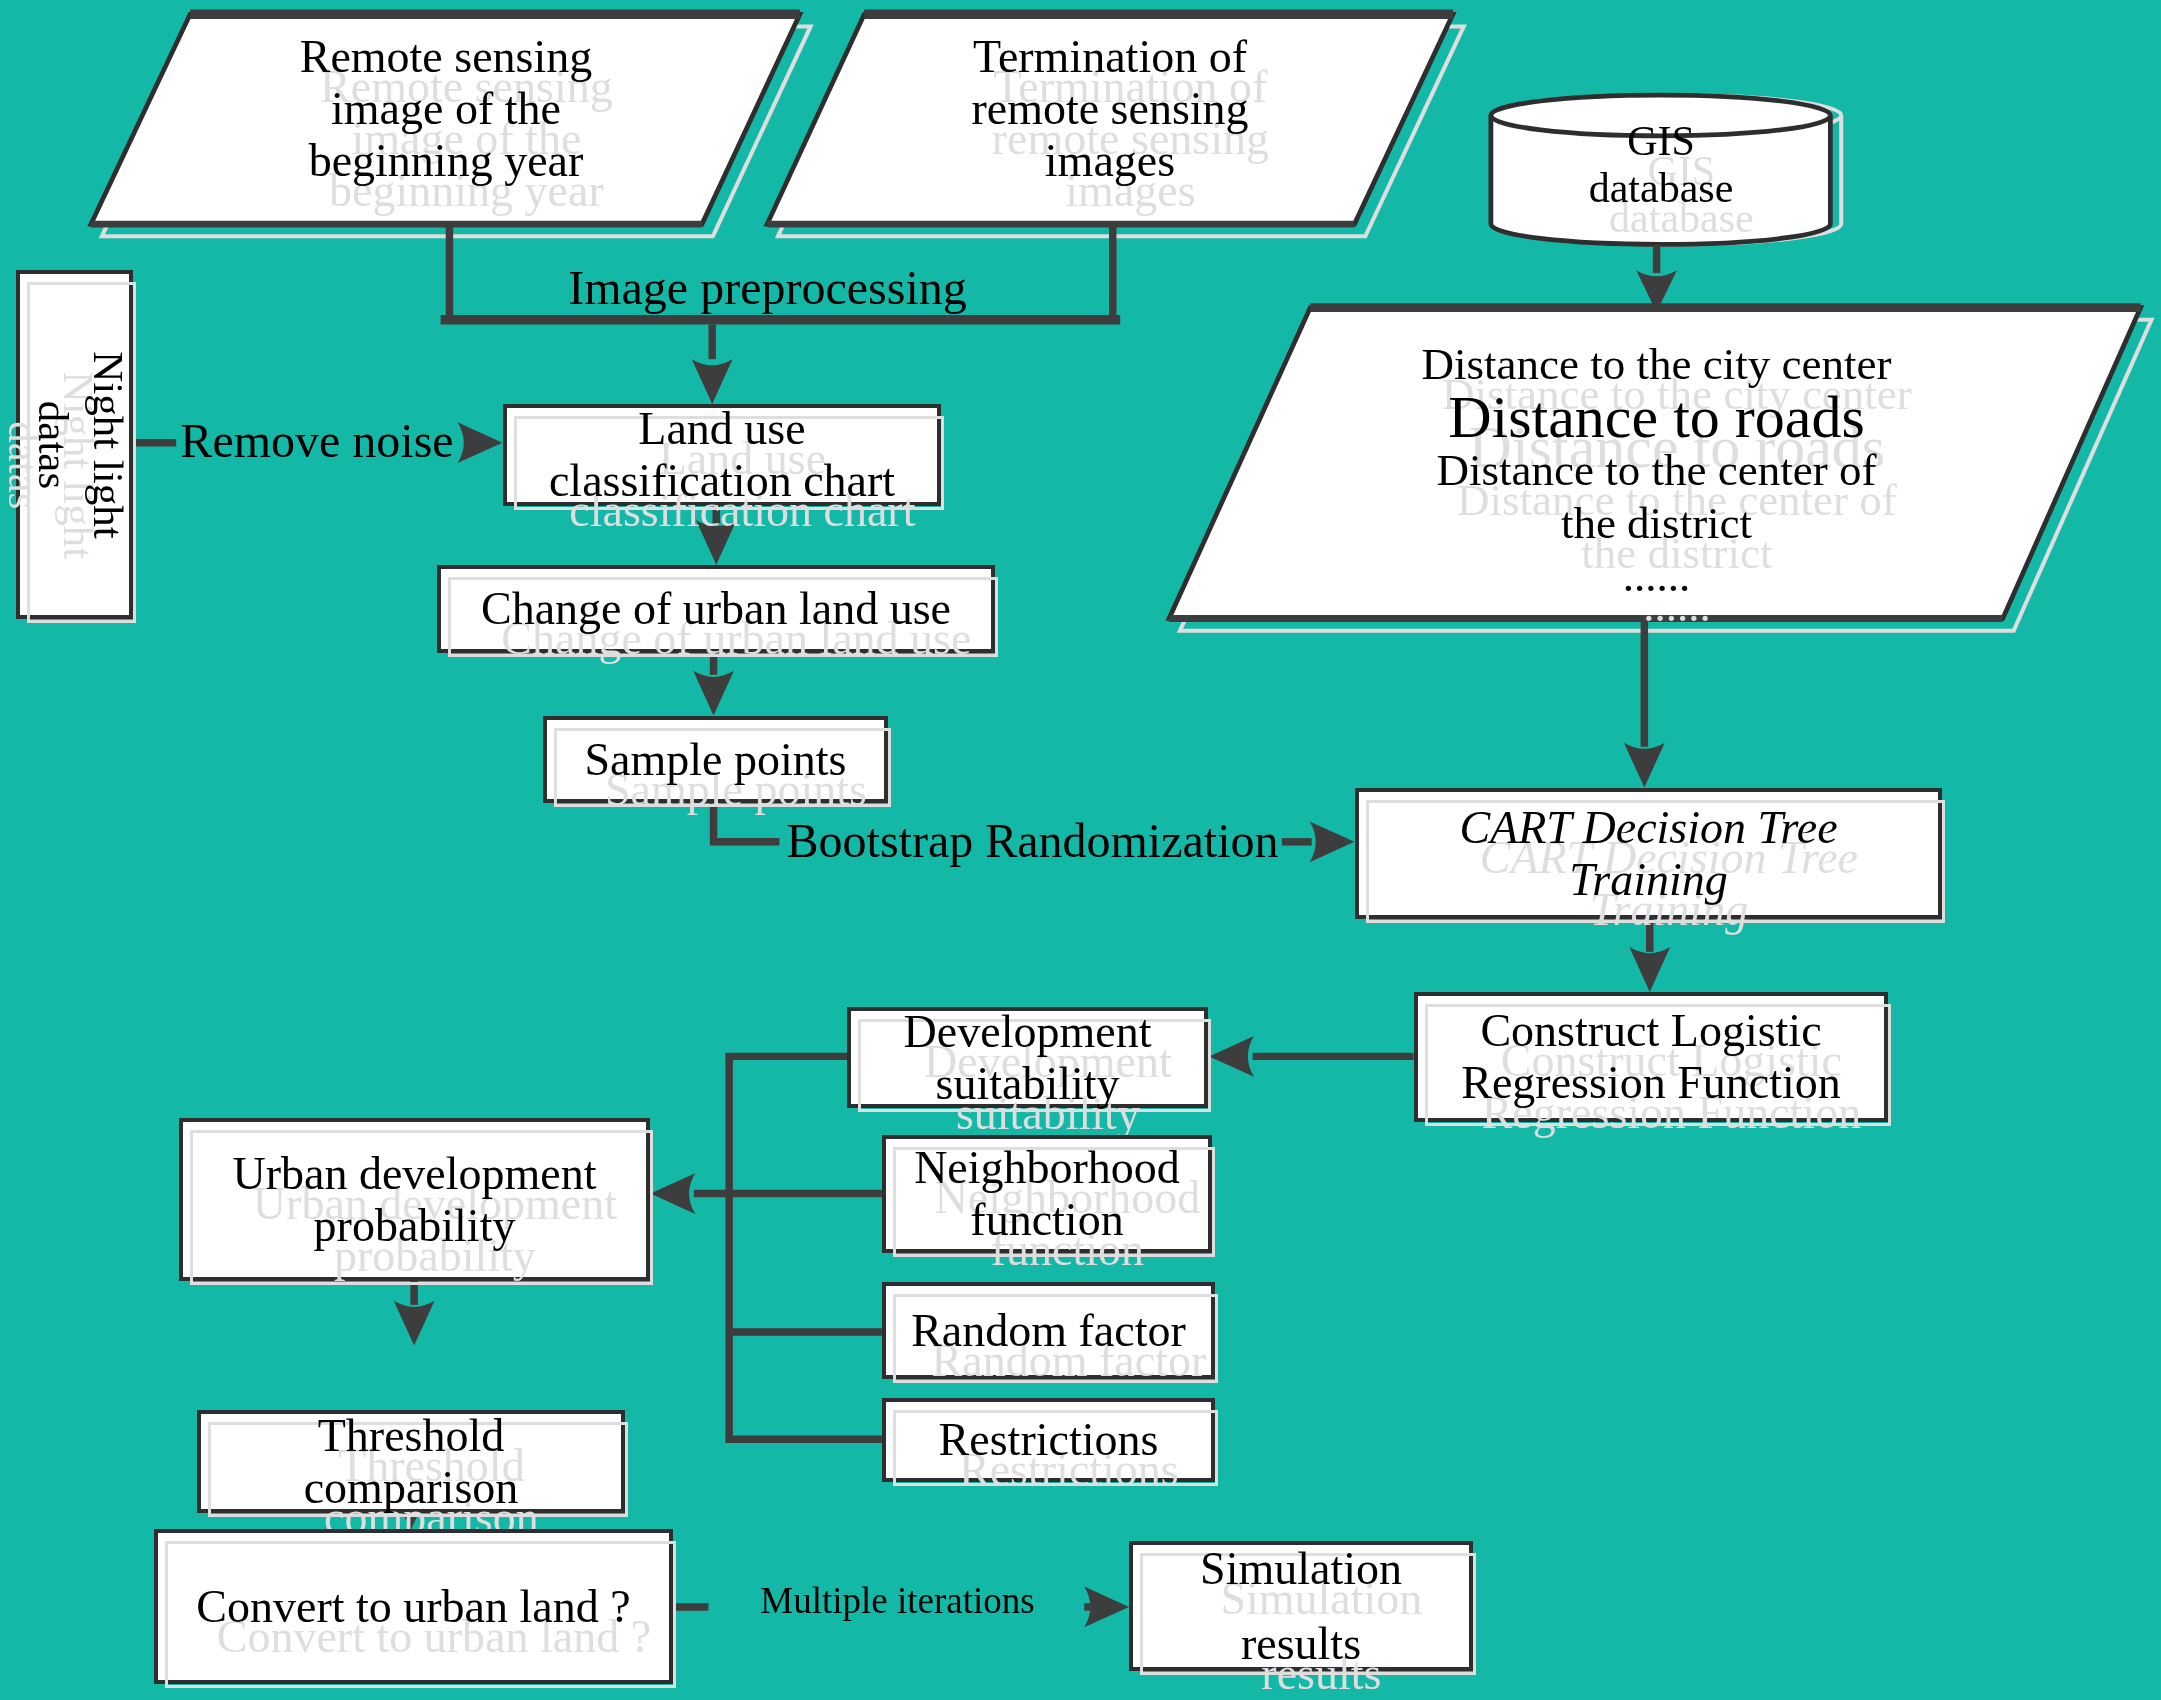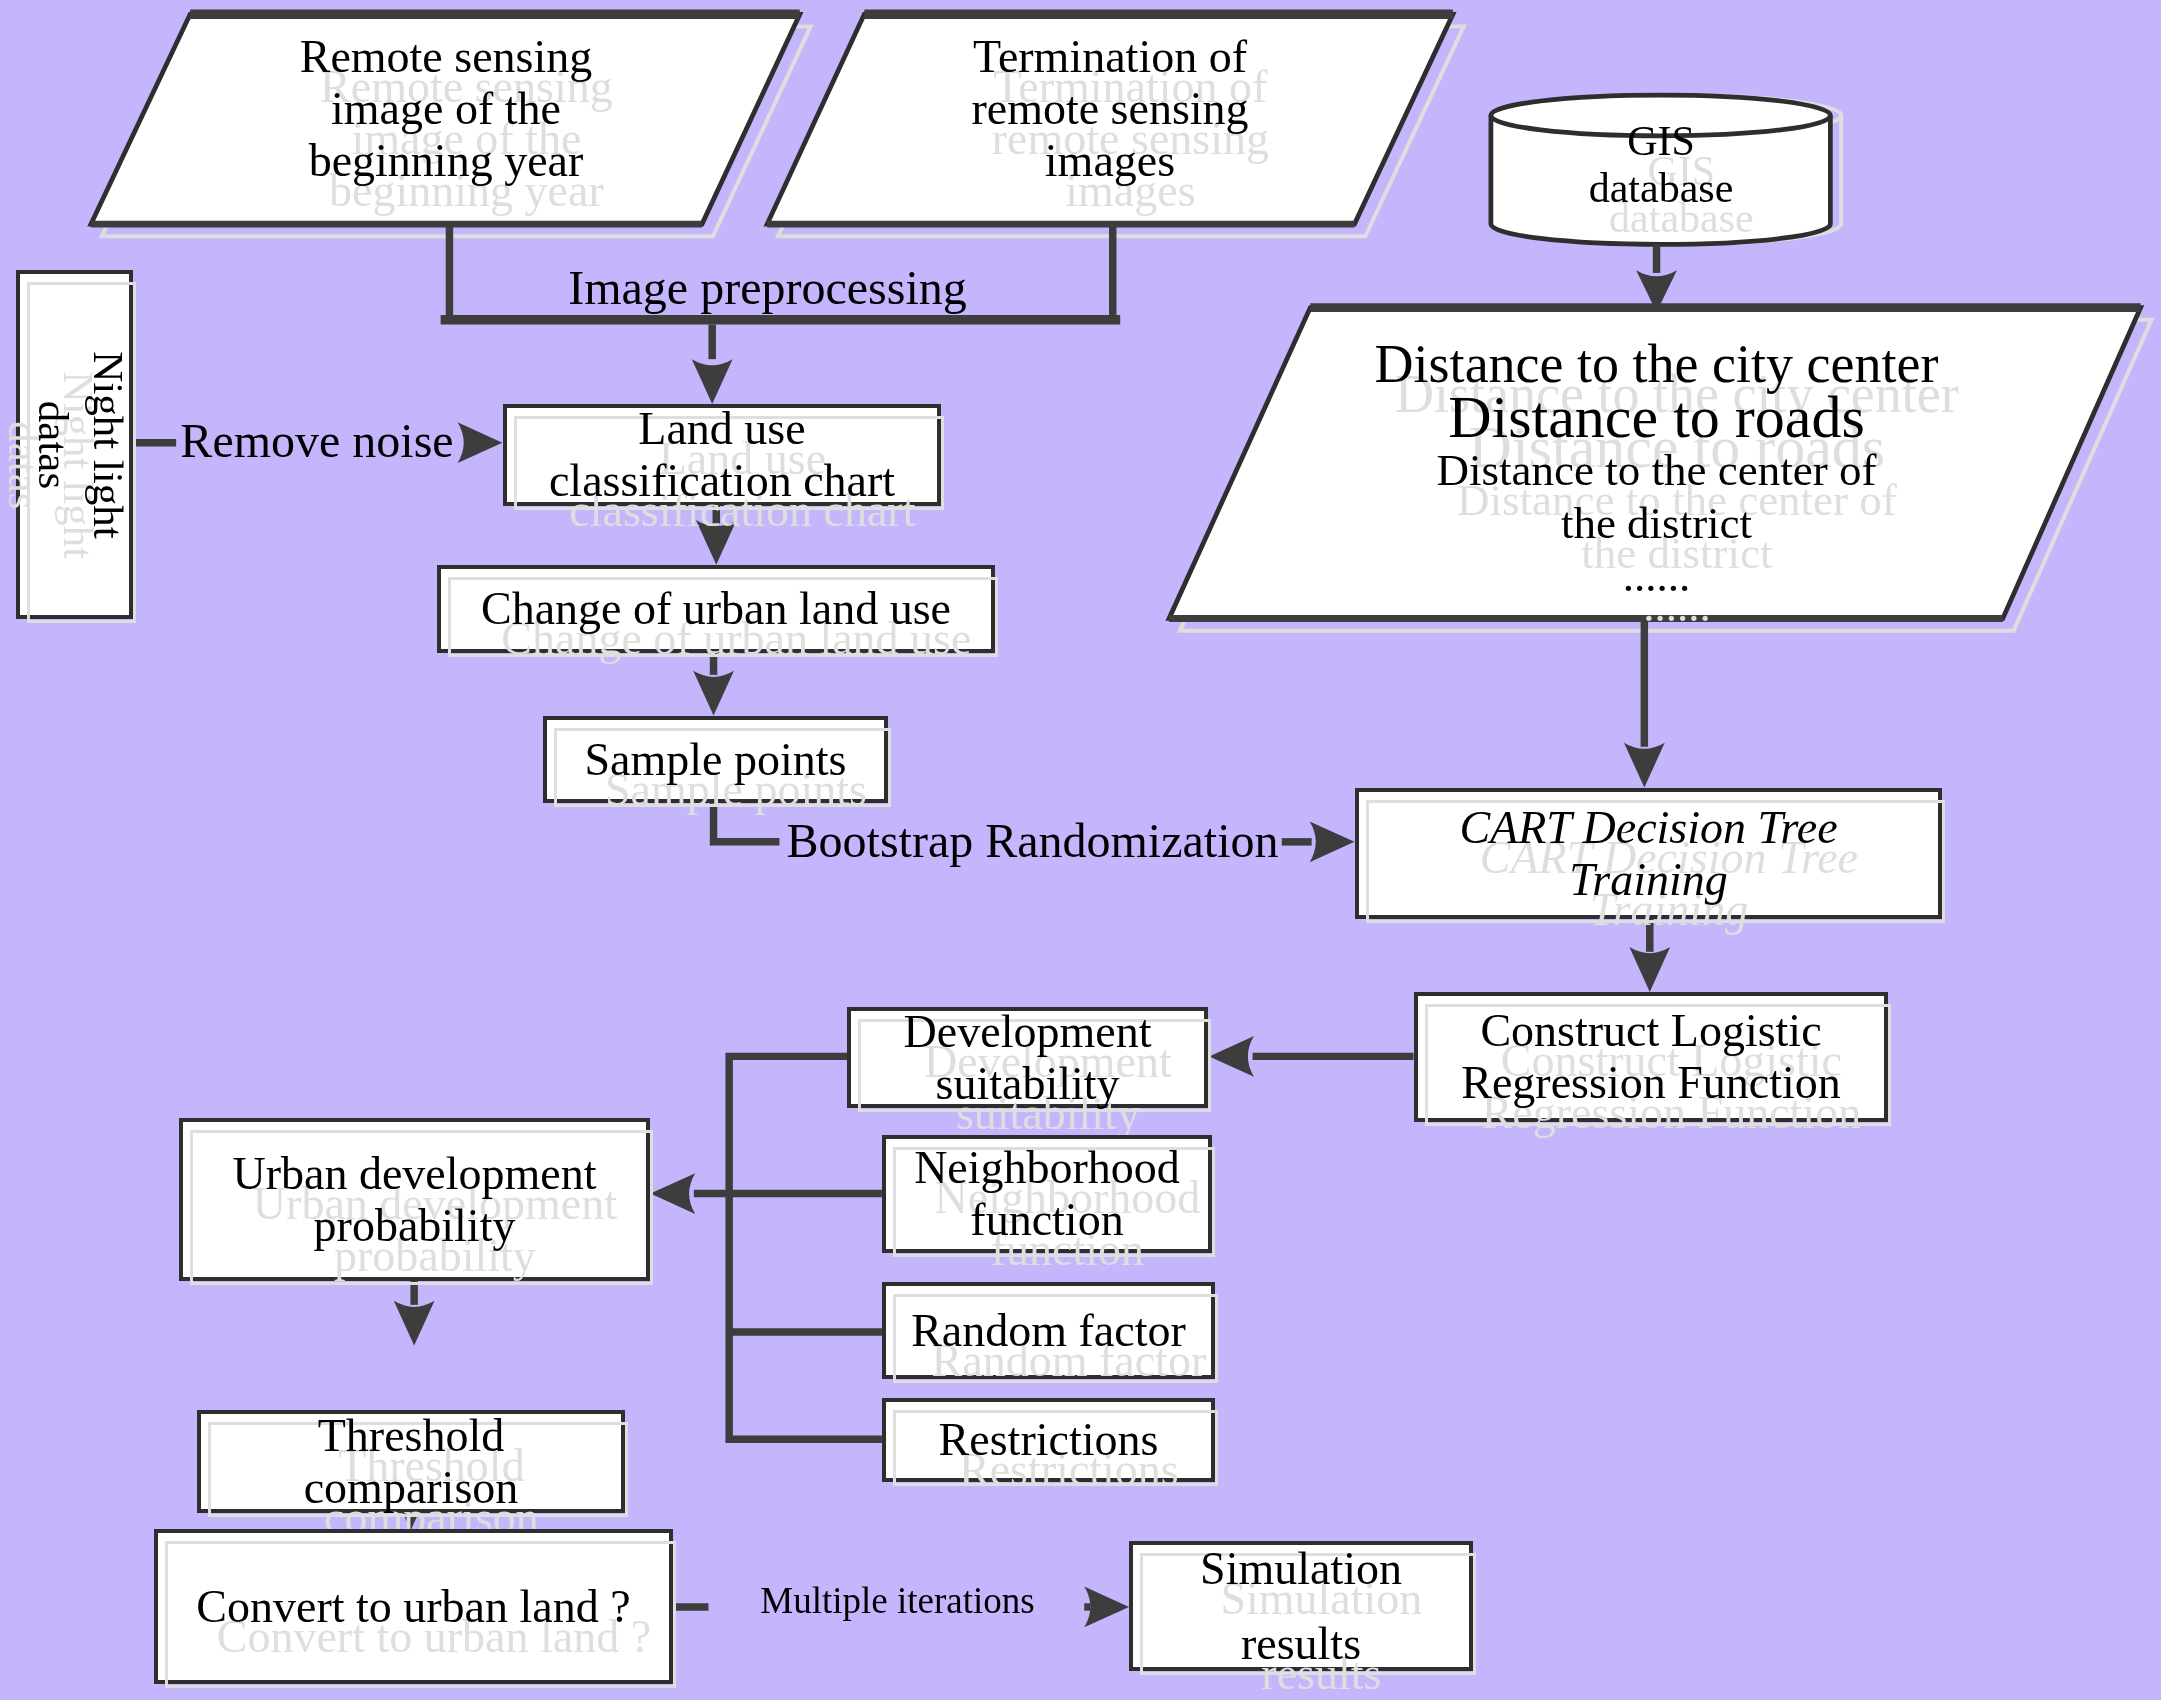--- a/index.html
+++ b/index.html
@@ -1,19 +1,19 @@
 <!DOCTYPE html>
 <html style="font-size:11px"><head>
 <meta charset="utf-8">
 <style>
   html,body{margin:0;padding:0;background:#ffffff;}
   #canvas{
     position:relative;
     width:2161px;height:1700px;
-    background:#c4b5fd;
+    background:#14b8a6;
     font-family:"Liberation Serif", "DejaVu Serif", serif;
     color:#000;
     overflow:hidden;
   }
   #wires{position:absolute;left:0;top:0;width:2161px;height:1700px;}
   .node{
     position:absolute;
     box-sizing:border-box;
     border:4.1px solid #2e2e2e;
     background:#ffffff;
@@ -138,21 +138,21 @@
     <span class="ln">remote sensing</span>
     <span class="ln">images</span>
   </div>
 
   <div class="ptext" style="left:1491px;top:118px;width:340px;">
     <span class="ln" style="font-size:42px;">GIS</span>
     <span class="ln" style="font-size:42px;">database</span>
   </div>
 
   <div class="ptext" style="left:1317px;top:338px;width:679px;">
-    <span class="ln" style="font-size:54px;line-height:53px;">Distance to the city center</span>
+    <span class="ln" style="font-size:45px;line-height:53px;">Distance to the city center</span>
     <span class="ln" style="font-size:60px;line-height:53px;">Distance to roads</span>
     <span class="ln" style="font-size:45px;line-height:53px;">Distance to the center of</span>
     <span class="ln" style="font-size:45px;line-height:53px;">the district</span>
     <span class="ln" style="font-size:45px;line-height:53px;">......</span>
   </div>
 
   <div class="node vwrap" style="left:16.3px;top:270px;width:117px;height:349px;">
     <div class="vinner">
       <span class="ln">Night light</span>
       <span class="ln">datas</span>

